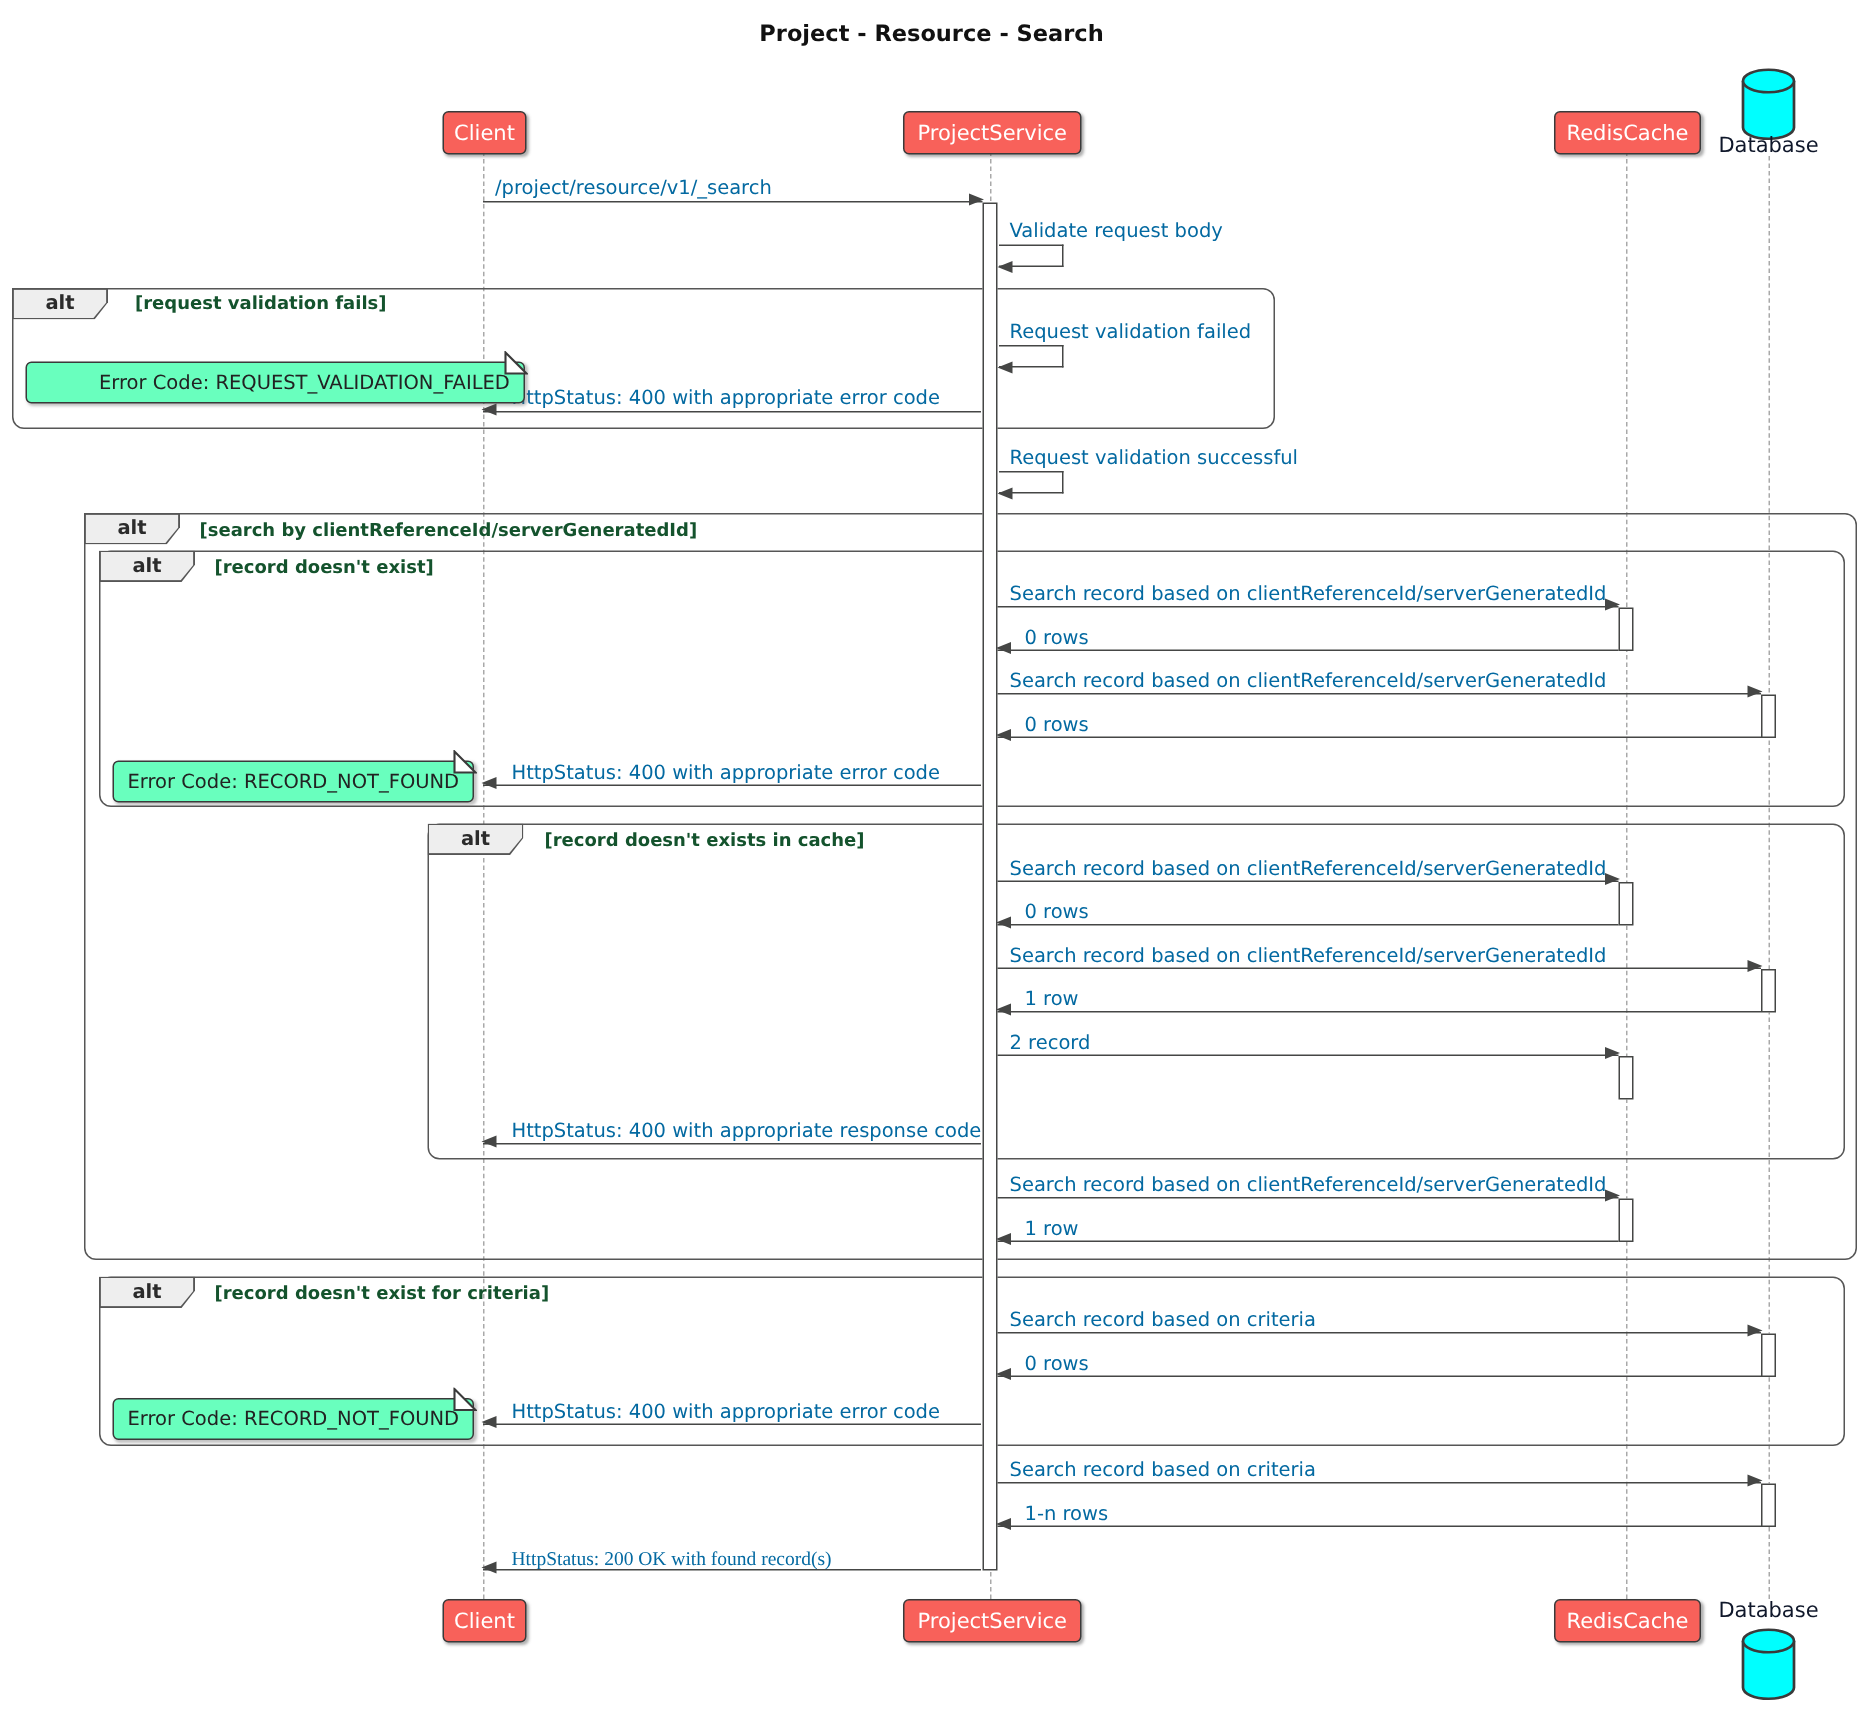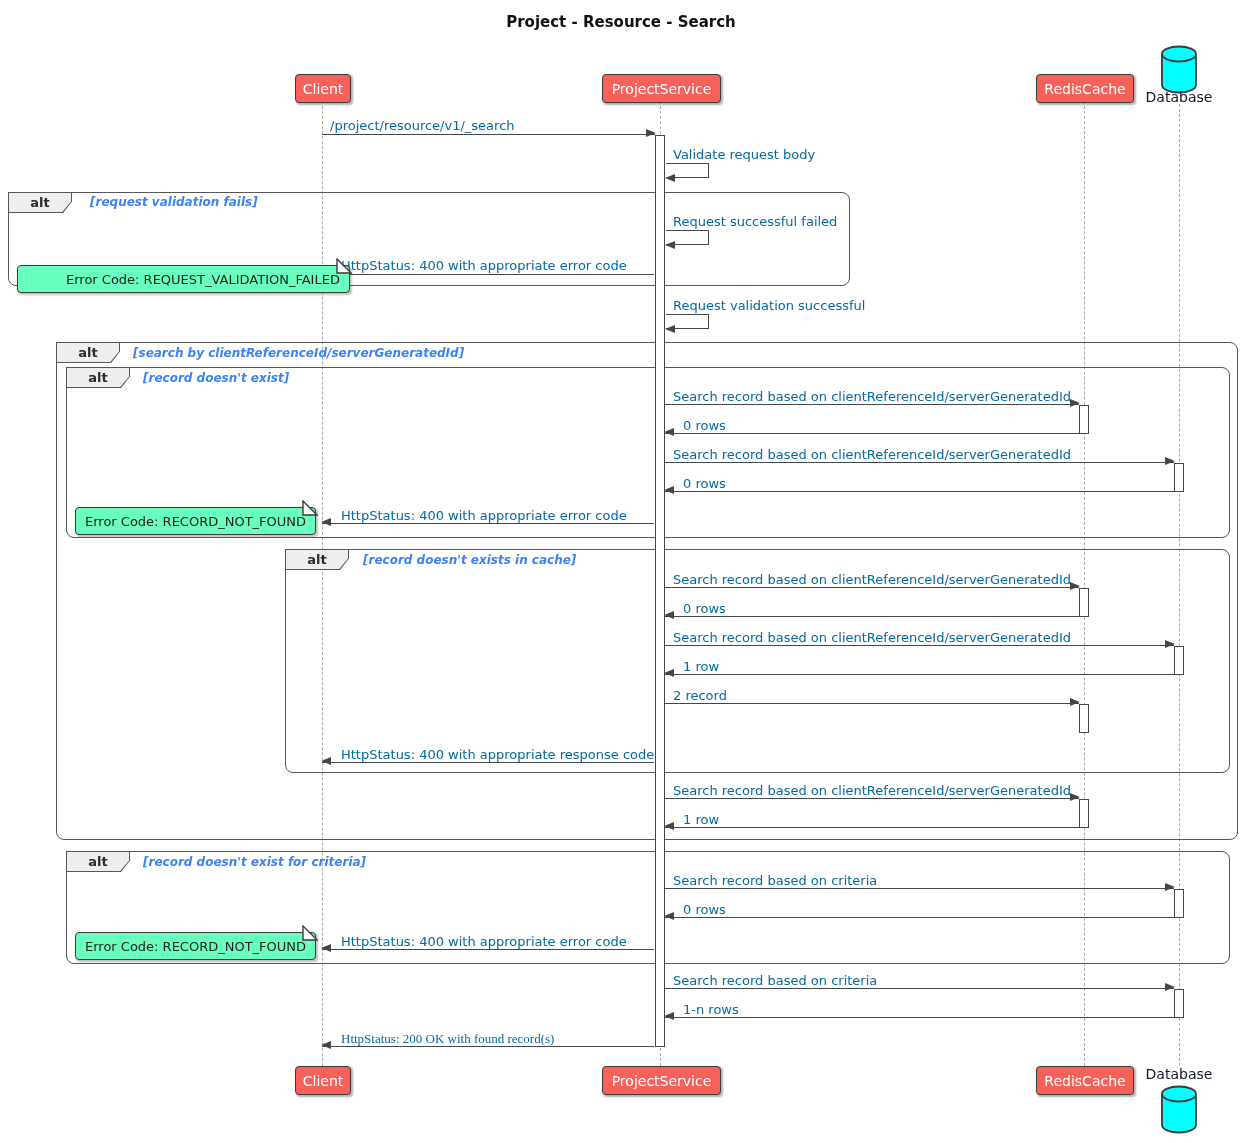--- a/index.html
+++ b/index.html
@@ -12,21 +12,21 @@
         color:#fff;font-size:14px;display:flex;align-items:center;justify-content:center;
         box-shadow:1.5px 1.5px 2px rgba(80,80,80,.45);white-space:nowrap;}
   .dblabel{position:absolute;font-size:14px;color:#0f172a;text-align:center;white-space:nowrap;}
   .frag{position:absolute;border:1px solid #565656;border-radius:8px;}
   .frag-label{position:absolute;background:#565656;
               clip-path:polygon(0 0,100% 0,100% 45%,86% 100%,0 100%);}
   .frag-label .in{position:absolute;inset:1px;background:#EEEEEE;
               clip-path:polygon(0 0,100% 0,100% 45%,86% 100%,0 100%);
               display:flex;align-items:center;justify-content:center;
               font-weight:bold;font-size:13px;color:#2b2b2b;}
-  .frag-cond{position:absolute;font-weight:bold;font-size:12px;color:#3b82f6;white-space:nowrap;font-style:italic;}
+  .frag-cond{position:absolute;font-weight:bold;font-size:12px;color:#14532d;white-space:nowrap;}
   .act{position:absolute;width:10px;background:#fff;border:1px solid #454645;box-sizing:border-box;}
   .lbl{position:absolute;font-size:13px;color:#0369a1;white-space:nowrap;}
   .arrow{position:absolute;height:0;border-top:1.3px solid #454645;}
   .arrow.to-right::after{content:"";position:absolute;right:-1px;top:-5.6px;width:0;height:0;
         border-top:4.5px solid transparent;border-bottom:4.5px solid transparent;
         border-left:10px solid #454645;}
   .arrow.to-left::before{content:"";position:absolute;left:-1px;top:-5.6px;width:0;height:0;
         border-top:4.5px solid transparent;border-bottom:4.5px solid transparent;
         border-right:10px solid #454645;}
   .self-loop{position:absolute;width:42px;height:13px;
@@ -91,26 +91,26 @@
   <div class="act" style="left:1173.5px;top:646px;height:29px;"></div>
   <div class="act" style="left:1173.5px;top:889px;height:29px;"></div>
   <div class="act" style="left:1173.5px;top:989px;height:29px;"></div>
 
   <div class="lbl" style="left:330px;top:118px;">/project/resource/v1/_search</div>
   <div class="arrow to-right" style="left:322px;top:134px;width:333px;"></div>
 
   <div class="lbl" style="left:673px;top:147px;text-align:center;">Validate request body</div>
   <div class="self-loop" style="left:666px;top:163px;"></div>
 
-  <div class="lbl" style="left:673px;top:214px;">Request successful failed</div>
+  <div class="lbl" style="left:673px;top:214px;">Request validation failed</div>
   <div class="self-loop" style="left:666px;top:230px;"></div>
 
   <div class="lbl" style="left:341px;top:258px;">HttpStatus: 400 with appropriate error code</div>
   <div class="arrow to-left" style="left:322px;top:274px;width:332px;"></div>
-  <div class="note" style="left:17px;top:265px;height:26px;padding-left:48px;">
+  <div class="note" style="left:17px;top:241px;height:26px;padding-left:48px;">
     <span>Error Code: REQUEST_VALIDATION_FAILED</span>
     <svg class="fold" width="16" height="16" viewBox="0 0 16 16">
         <path d="M1,15 L1,1 L15,15 Z" fill="#ffffff" stroke="#3a3a3a" stroke-width="1.4"></path>
       </svg>
   </div>
 
   <div class="lbl" style="left:673px;top:298px;">Request validation successful</div>
   <div class="self-loop" style="left:666px;top:314px;"></div>
 
   <div class="lbl" style="left:673px;top:389px;">Search record based on clientReferenceId/serverGeneratedId</div>

